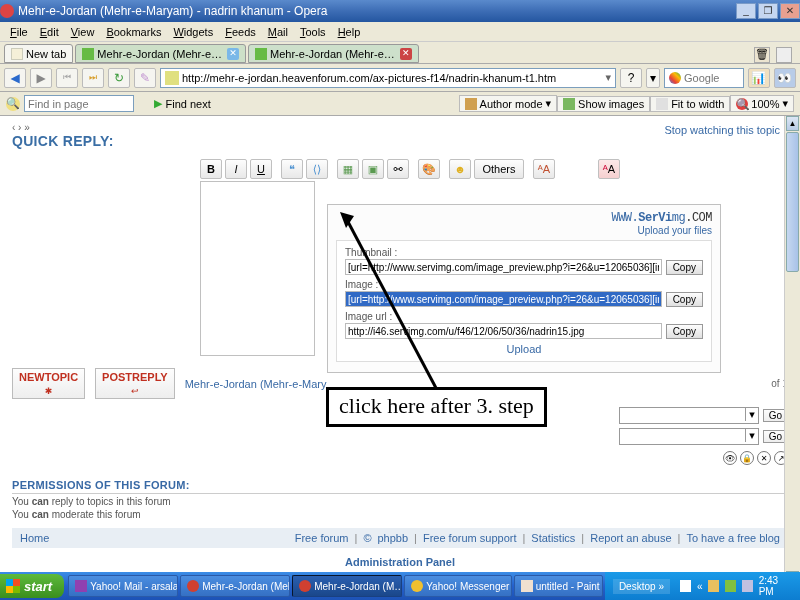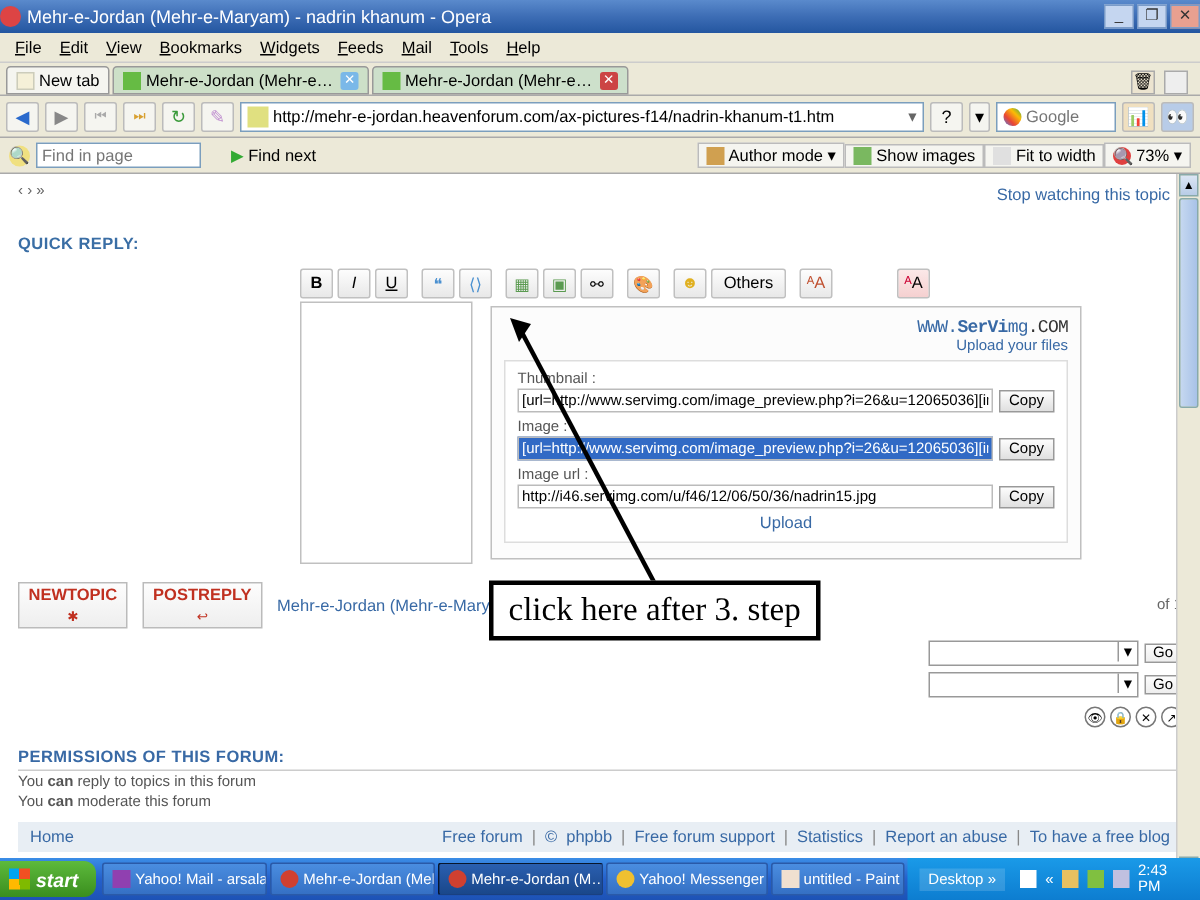--- a/index.html
+++ b/index.html
@@ -59,21 +59,21 @@
 .find-btn { display: flex; align-items: center; margin-right: 10px; font-size: 11px; }
 .find-btn .tri { color: #3a3; margin-right: 3px; }
 .find-right { margin-left: auto; display: flex; align-items: center; gap: 0; }
 .mode-btn { display: flex; align-items: center; gap: 3px; border: 1px solid #bbb; padding: 1px 5px; background: #f5f5f0; font-size: 11px; }
 .mode-btn .mic { width: 12px; height: 12px; background: #a88050; }
 
 
 .content { background: white; height: 470px; overflow: hidden; padding: 6px 12px; position: relative; }
 .nav-arrows { font-size: 10px; color: #666; }
 .stop-link { position: absolute; right: 20px; top: 8px; color: #3869a5; font-size: 11px; }
-.quick-reply-label { color: #3a6ea5; font-weight: bold; font-size: 11px; margin-top: 24px; letter-spacing: 0.3px; }
+.quick-reply-label { color: #3a6ea5; font-weight: bold; font-size: 14px; letter-spacing: 0.3px; }
 
 .editor-area { margin-top: 10px; }
 .editor-toolbar { display: flex; gap: 3px; margin-left: 188px; }
 .e-btn { width: 22px; height: 20px; border: 1px solid #c0c0c0; background: linear-gradient(#fdfdfd,#e8e8e8); display: flex; align-items: center; justify-content: center; font-size: 11px; border-radius: 2px; }
 .e-btn.accent { background: linear-gradient(#fce8e8,#f5d0d0); }
 .e-btn.sep { margin-left: 6px; }
 .e-btn.others { width: 50px; }
 
 .editor-body { display: flex; margin-top: 2px; }
 .textarea { width: 115px; height: 175px; border: 1px solid #c0c0c0; background: white; margin-left: 188px; }
@@ -218,21 +218,21 @@
     <div class="mode-btn">
       <span class="mic" style="background:#7ab860;"></span>
       <span>Show images</span>
     </div>
     <div class="mode-btn">
       <span class="mic" style="background:#e0e0e0;"></span>
       <span>Fit to width</span>
     </div>
     <div class="mode-btn">
       <span class="mic" style="background:#e04040;border-radius:50%;">🔍</span>
-      <span>73%</span>
+      <span>100%</span>
       <span>▾</span>
     </div>
   </div>
 </div>
 
 <div class="content">
   <div class="scroller">
     <div class="arr" style="top:0;">▲</div>
     <div class="thumb"></div>
     <div class="arr" style="bottom:0;">▼</div>

